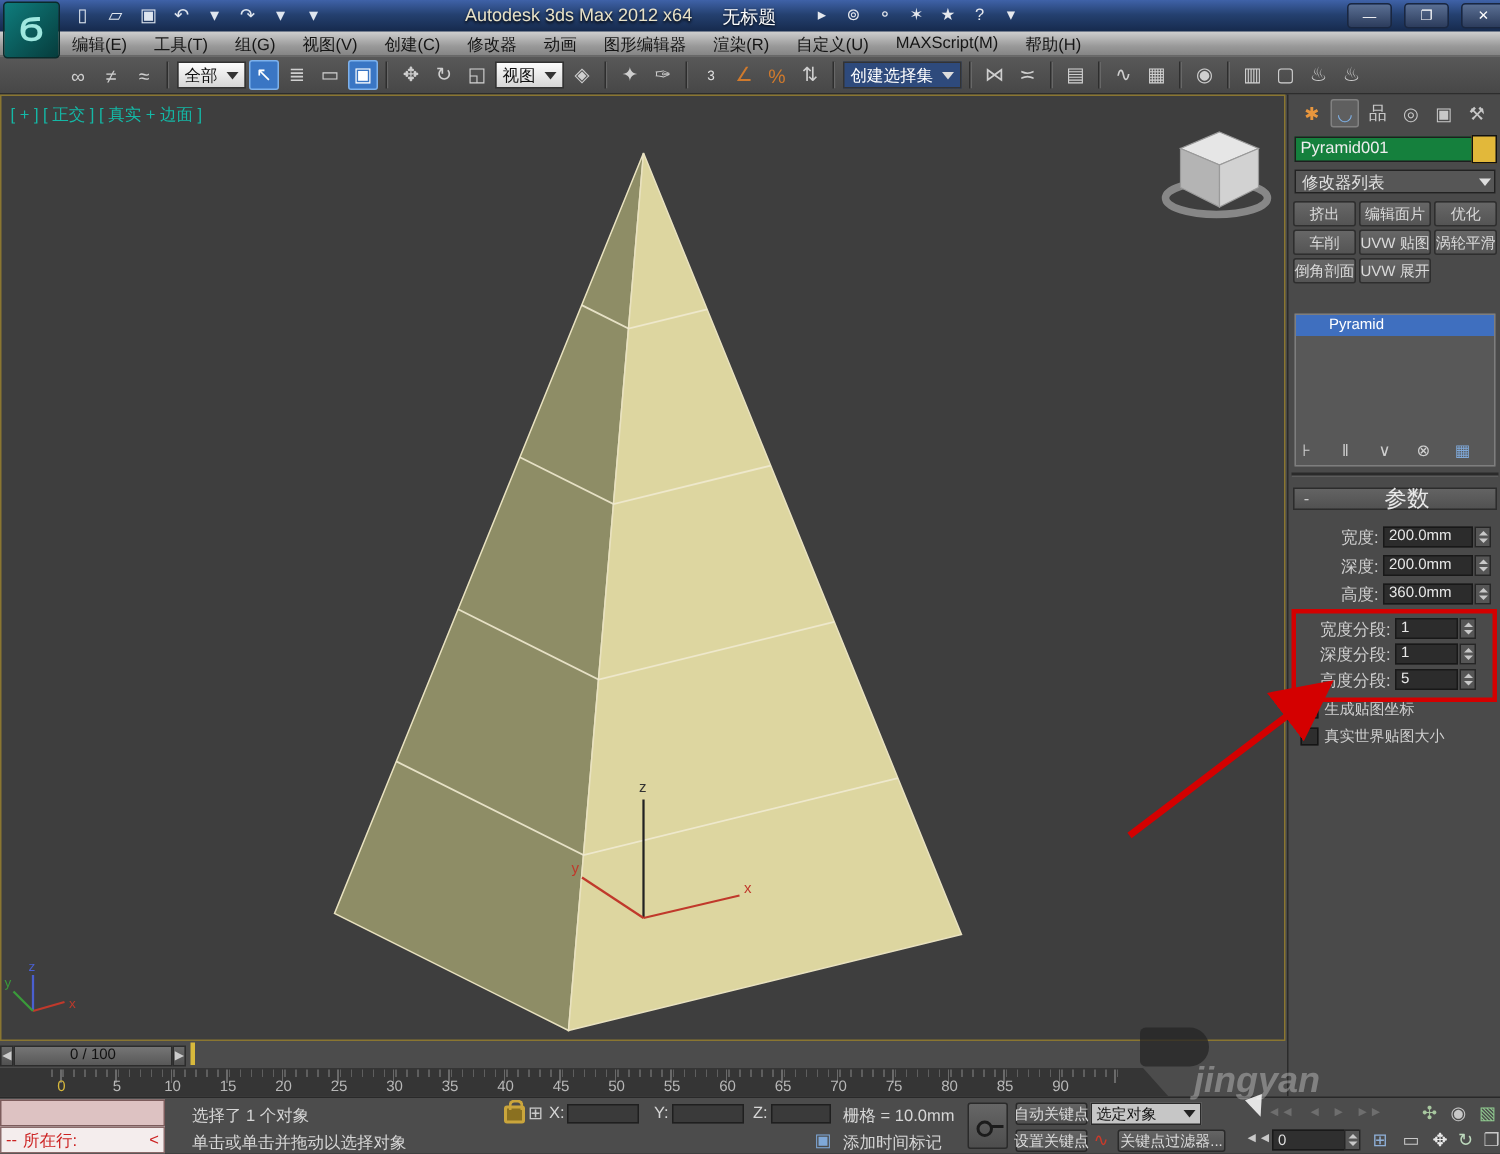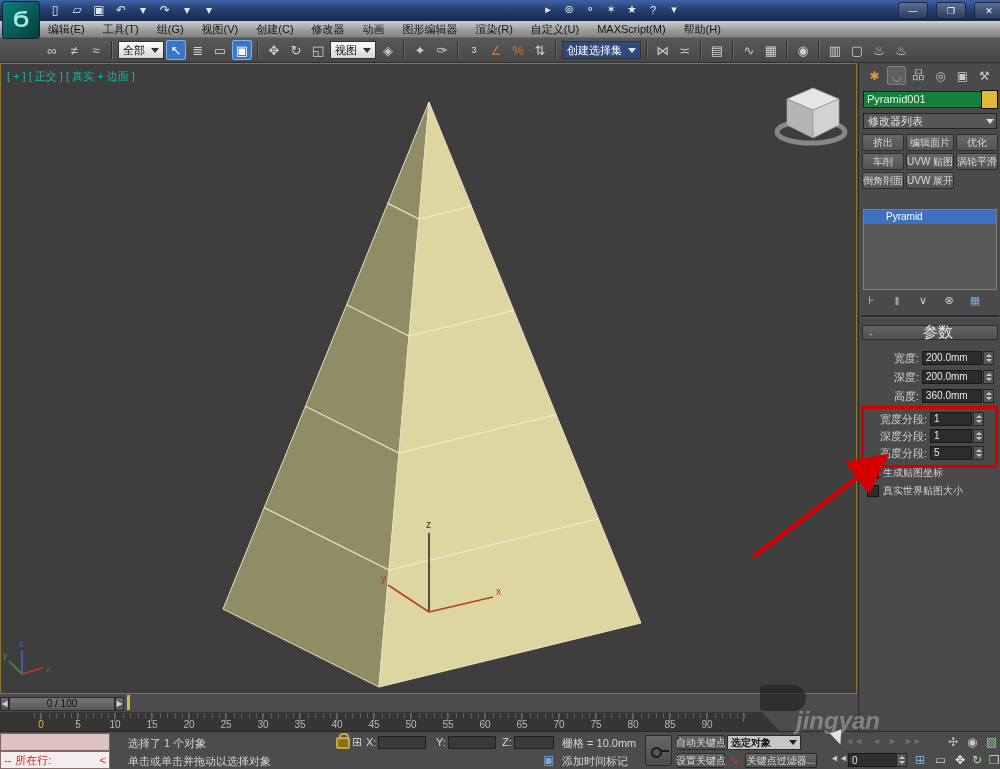--- a/index.html
+++ b/index.html
@@ -39,21 +39,21 @@
   #cmdpanel{left:858px;top:63px;width:142px;height:668px;background:#4a4a4a;border-left:1px solid #2b2b2b;box-sizing:border-box;}
   #paneltabs{left:6px;top:3px;display:flex;gap:3px;}
   .ptab{width:19px;height:19px;display:flex;align-items:center;justify-content:center;color:#c8c8c8;font-size:12px;border-radius:2px;}
   .ptab.active{background:#5f5f5f;border:1px solid #818181;box-sizing:border-box;color:#eee;}
   #objname{left:4px;top:28px;width:114px;height:15px;background:#15803d;border:1px solid #1e1e1e;color:#eee;font-size:11px;padding:0 3px;line-height:15px;}
   #objcolor{left:122px;top:27px;width:15px;height:17px;background:#e2b83a;border:1px solid #111;}
   #modlist{left:4px;top:50px;width:134px;height:16px;background:#565656;border:1px solid #222;color:#e0e0e0;display:flex;align-items:center;justify-content:space-between;padding:0 2px 0 4px;box-sizing:border-box;}
   #modlist .dar{width:0;height:0;border-left:4px solid transparent;border-right:4px solid transparent;border-top:5px solid #ddd;}
   #modbtns{left:3px;top:71px;width:136px;display:grid;grid-template-columns:1fr 1fr 1fr;gap:2px;}
   .mbtn{height:15px;background:linear-gradient(180deg,#676767,#545454);border:1px solid #2e2e2e;color:#dadada;font-size:10px;display:flex;align-items:center;justify-content:center;border-radius:2px;white-space:nowrap;}
-  #stackbox{left:4px;top:146px;width:134px;height:81px;background:#585858;border:1px solid #7e7e7e;box-sizing:border-box;}
+  #stackbox{left:4px;top:146px;width:134px;height:102px;background:#585858;border:1px solid #7e7e7e;box-sizing:border-box;}
   .stackrow{height:14px;background:#3f6fbf;color:#fff;font-size:10px;padding-left:22px;line-height:14px;}
   #stacktools{left:4px;top:231px;width:134px;display:flex;gap:10px;align-items:center;color:#cfcfcf;font-size:11px;}
   #stacktools .sti{width:16px;text-align:center;}
   #stackdivider{left:2px;top:252px;width:138px;height:2px;background:#2a2a2a;border-bottom:1px solid #5c5c5c;}
   #rollout{left:3px;top:262px;width:136px;height:15px;background:linear-gradient(180deg,#636363,#515151);border:1px solid #2c2c2c;color:#e8e8e8;display:flex;align-items:center;box-sizing:border-box;}
   #rollout .minus{width:16px;text-align:center;color:#ccc;}
   #rollout .rtitle{flex:1;text-align:center;font-size:15px;}
   .prow{position:absolute;height:14px;display:flex;align-items:center;}
   .plabel{width:46px;text-align:right;color:#d0d0d0;font-size:11px;margin-right:3px;white-space:nowrap;}
   .plabel.wide{width:62px;}
@@ -82,21 +82,21 @@
   #statusbar{left:0;top:731px;width:1000px;height:38px;background:#4c4c4c;border-top:1px solid #292929;box-sizing:border-box;}
   #listener-pink{left:0;top:1px;width:110px;height:18px;background:#ddc2c2;border:1px solid #7c5c5c;box-sizing:border-box;}
   #listener-white{left:0;top:19px;width:110px;height:18px;background:#f4eded;border:1px solid #8a6a6a;box-sizing:border-box;color:#cc2222;font-size:11px;display:flex;align-items:center;gap:4px;padding:0 3px;}
   #listener-white .arrow{margin-left:auto;}
   .stext{position:absolute;color:#d6d6d6;font-size:11px;white-space:nowrap;}
   .sbtn{position:absolute;height:15px;background:linear-gradient(180deg,#646464,#4f4f4f);border:1px solid #2a2a2a;color:#dcdcdc;font-size:10px;display:flex;align-items:center;justify-content:center;padding:0 4px;border-radius:2px;box-sizing:border-box;white-space:nowrap;}
   .sfield{position:absolute;height:13px;background:#3a3a3a;border:1px solid #1f1f1f;box-sizing:border-box;}
   .sico{position:absolute;color:#c8c8c8;font-size:12px;}
   #lockico{left:336px;top:5px;width:10px;height:8px;border:2px solid #caa53c;border-radius:2px;background:#8a7020;}
   #lockico::before{content:"";position:absolute;left:1px;top:-6px;width:6px;height:5px;border:2px solid #caa53c;border-bottom:none;border-radius:4px 4px 0 0;}
-  #selfilter{left:727px;top:3px;width:74px;height:15px;background:#c6c6c6;border:1px solid #2a2a2a;color:#111;font-size:10px;display:flex;align-items:center;justify-content:space-between;padding:0 3px;box-sizing:border-box;font-weight:bold;}
+  #selfilter{left:727px;top:3px;width:74px;height:15px;background:#c6c6c6;border:1px solid #2a2a2a;color:#111;font-size:10px;display:flex;align-items:center;justify-content:space-between;padding:0 3px;box-sizing:border-box;}
   #selfilter .dar{width:0;height:0;border-left:4px solid transparent;border-right:4px solid transparent;border-top:5px solid #222;}
   #keybtn{left:645px;top:3px;width:27px;height:31px;background:linear-gradient(180deg,#666,#4d4d4d);border:1px solid #2a2a2a;border-radius:2px;display:flex;align-items:center;justify-content:center;box-sizing:border-box;}
   #keybtn .keyglyph{width:16px;height:8px;position:relative;}
   #keybtn .keyglyph::before{content:"";position:absolute;left:0;top:0;width:7px;height:7px;border:2px solid #1c1c1c;border-radius:50%;}
   #keybtn .keyglyph::after{content:"";position:absolute;left:9px;top:3px;width:9px;height:2px;background:#1c1c1c;}
   #framefield{left:848px;top:21px;width:58px;height:14px;background:#2f2f2f;border:1px solid #191919;color:#ddd;font-size:10px;padding:0 3px;line-height:14px;box-sizing:border-box;}
   
   #redbox{left:861px;top:406px;width:131px;height:56px;border:3px solid #d40000;z-index:60;}
   #arrowsvg{left:0;top:0;width:1000px;height:769px;z-index:61;pointer-events:none;}
   #watermark{left:752px;top:683px;z-index:40;pointer-events:none;}
@@ -112,20 +112,24 @@
   <div id="titlebar" class="abs">
     <div id="quickaccess" class="abs">
       <span class="qa-ico">▯</span>
       <span class="qa-ico">▱</span>
       <span class="qa-ico">▣</span>
       <span class="qa-ico">↶</span>
       <span class="qa-ico">▾</span>
       <span class="qa-ico">↷</span>
       <span class="qa-ico">▾</span>
       <span class="qa-ico">▾</span>
+    </div>
+    <div id="titletext" class="abs">
+      <span>Autodesk 3ds Max 2012 x64</span>
+      <span id="doctitle">无标题</span>
     </div>
     <div id="searchwrap" class="abs">
       <span class="ic-ico">▸</span>
       <span class="ic-ico">⊚</span>
       <span class="ic-ico">⚬</span>
       <span class="ic-ico">✶</span>
       <span class="ic-ico">★</span>
       <span class="ic-ico">?</span>
       <span class="ic-ico">▾</span>
     </div>

